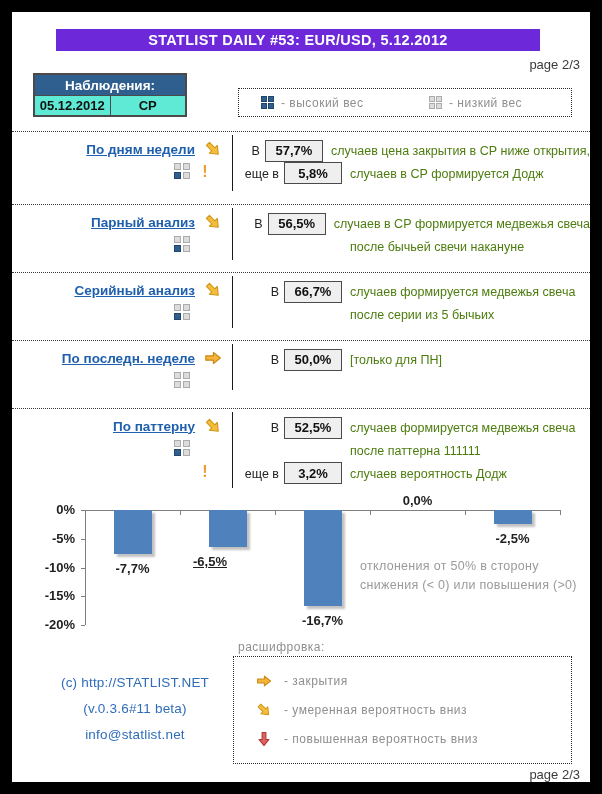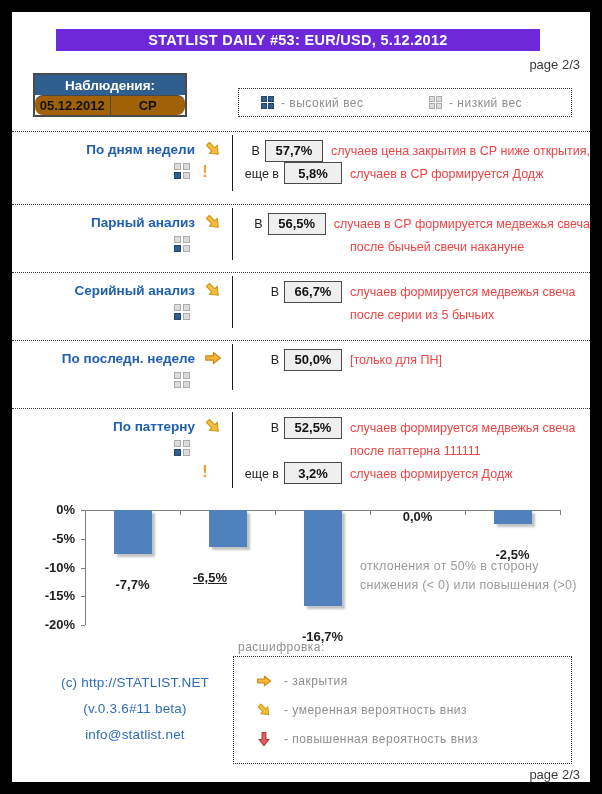--- a/index.html
+++ b/index.html
@@ -23,21 +23,21 @@
   .page-label.bottom{top:755px;}
   
   .obs{
     position:absolute;left:21px;top:61px;width:154px;
     border:2px solid #4a4a4a;box-sizing:border-box;
   }
   .obs-head{
     background:#2f5f8f;color:#fff;font-weight:bold;font-size:13.5px;
     height:20px;display:flex;align-items:center;justify-content:center;
   }
-  .obs-row{display:flex;border-top:1px solid #4a4a4a;background:#a16207;height:19px;border-radius:8px;}
+  .obs-row{display:flex;border-top:1px solid #4a4a4a;background:#5eead4;height:19px;}
   .obs-cell{
     flex:1;display:flex;align-items:center;justify-content:center;
     font-weight:bold;font-size:13px;color:#111;
   }
   .obs-cell + .obs-cell{border-left:1px solid #4a4a4a;}
   
   .wlegend{
     position:absolute;left:226px;top:76px;width:334px;height:29px;
     border:1px dotted #2b2b2b;box-sizing:border-box;
     display:flex;align-items:center;
@@ -50,45 +50,45 @@
   .wgrid{display:grid;grid-template-columns:repeat(2,6px);grid-auto-rows:6px;gap:1px;}
   .wgrid.big{grid-template-columns:repeat(2,7px);grid-auto-rows:7px;gap:2px;}
   .wcell{background:#dcdcdc;border:1px solid #ababab;box-sizing:border-box;}
   .wcell.on{background:#2f5f8f;border-color:#22466b;}
   
   .section{position:absolute;left:0;width:578px;border-top:1px dotted #3a3a3a;box-sizing:border-box;}
   .sec-left{position:absolute;left:0;top:0;width:220px;height:100%;}
   .sec-title-row{
     position:absolute;top:8px;right:10px;display:flex;align-items:center;gap:9px;
   }
-  .sec-title{color:#1e5fae;font-weight:bold;font-size:13.5px;white-space:nowrap;}
+  .sec-title{color:#1e5fae;font-weight:bold;font-size:13.5px;white-space:nowrap;text-decoration:underline;}
   .sec-grid{position:absolute;top:31px;left:162px;}
   .sec-excl{position:absolute;left:186px;width:14px;text-align:center;
     color:#ef9d2c;font-weight:bold;font-size:16px;line-height:16px;}
   .sec-div{position:absolute;left:220px;top:3px;width:1px;background:#1a1a1a;}
   .sec-right{position:absolute;left:221px;top:7px;right:0;}
   .srow{height:23px;display:flex;align-items:center;}
   .prefix{width:46px;text-align:right;padding-right:5px;font-size:12.5px;color:#222;white-space:nowrap;}
   .pct-box{
     width:58px;height:22px;border:1px solid #4a4a4a;background:#efefef;
     display:flex;align-items:center;justify-content:center;
     font-weight:bold;font-size:13px;color:#111;box-sizing:border-box;flex:none;
   }
   .srow + .srow .pct-box{margin-top:-1px;}
-  .desc{margin-left:8px;font-size:12.5px;color:#ef4444;white-space:nowrap;}
+  .desc{margin-left:8px;font-size:12.5px;color:#4d7c0f;white-space:nowrap;}
   .srow.cont{padding-left:109px;}
   
   .chart{position:absolute;left:0;top:470px;width:578px;height:165px;}
   .ytick-label{position:absolute;width:60px;text-align:right;font-size:13px;font-weight:600;color:#1f1f1f;}
   .ytick-mark{position:absolute;height:1px;width:4px;background:#808080;}
   .yaxis{position:absolute;width:1px;background:#808080;}
   .xaxis{position:absolute;height:1px;background:#808080;}
   .xtick{position:absolute;width:1px;height:5px;background:#808080;}
   .bar{position:absolute;box-shadow:2.5px 2.5px 2px rgba(120,120,120,.45);}
-  .bar-label{position:absolute;width:70px;text-align:center;font-size:13px;font-weight:600;color:#1f1f1f;margin-top:16px;}
+  .bar-label{position:absolute;width:70px;text-align:center;font-size:13px;font-weight:600;color:#1f1f1f;}
   .chart-note{
     position:absolute;left:348px;top:75px;width:218px;
     color:#9a9a9a;font-size:12.5px;line-height:1.5;letter-spacing:.3px;
   }
   
   .foot-left{position:absolute;left:18px;top:663px;width:210px;text-align:center;}
   .foot-left div{font-size:13.5px;color:#2f6db8;margin-bottom:11px;letter-spacing:.2px;}
   .legend-title{position:absolute;left:226px;top:628px;}
   .legend-box{
     position:absolute;left:221px;top:644px;width:339px;height:108px;
@@ -267,21 +267,21 @@
             <span class="prefix">В</span>
             <span class="pct-box">52,5%</span>
             <span class="desc">случаев формируется медвежья свеча</span>
           </div>
           <div class="srow cont">
             <span class="desc">после паттерна 111111</span>
           </div>
           <div class="srow">
             <span class="prefix">еще в</span>
             <span class="pct-box">3,2%</span>
-            <span class="desc">случаев формируется Додж</span>
+            <span class="desc">случаев вероятность Додж</span>
           </div>
         </div>
       </div>
     </div>
 
   <div class="chart" id="chart">
       <div class="yaxis" style="left: 73px; top: 28px; height: 115px;"></div>
       <div class="xaxis" style="left: 73px; top: 28px; width: 475px;"></div>
       <div class="ytick-label" style="left: 3px; top: 20px;">0%</div>
       <div class="ytick-mark" style="left: 69px; top: 28px;"></div>

